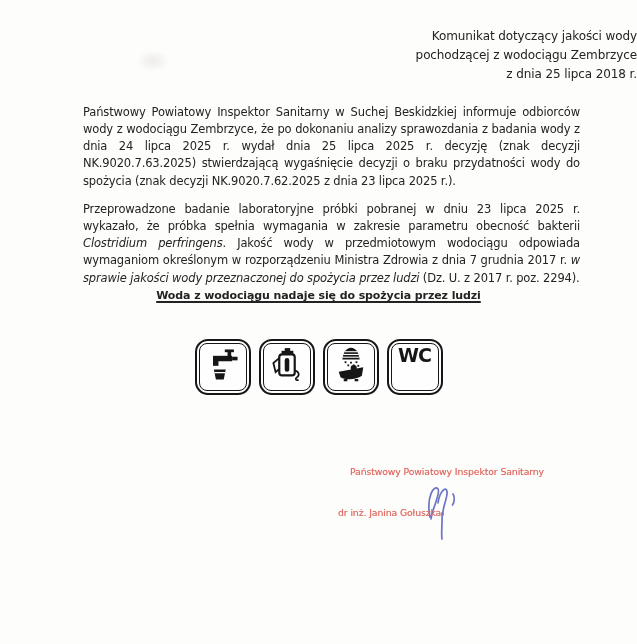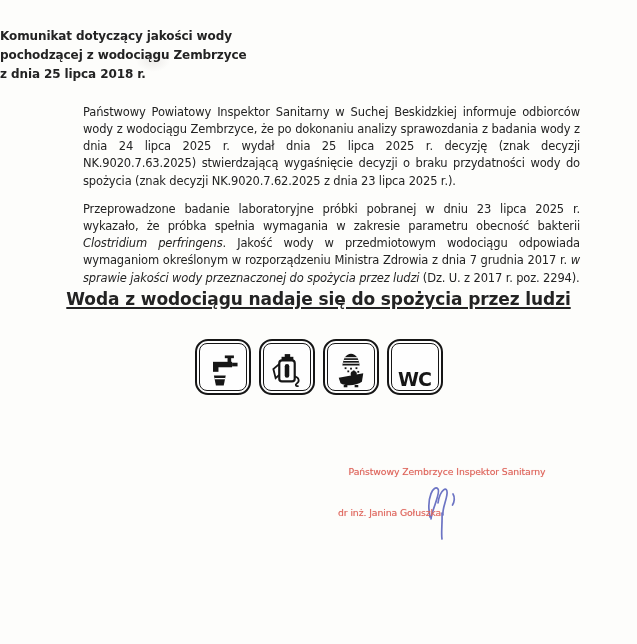--- a/index.html
+++ b/index.html
@@ -12,50 +12,50 @@
     overflow:hidden;
   }
   .page{position:absolute;inset:0;}
   .smudge{
     position:absolute;left:136px;top:50px;width:34px;height:22px;
     background:radial-gradient(ellipse at center, rgba(120,110,105,.12), rgba(120,110,105,0) 70%);
     border-radius:50%;
   }
   .title{
     position:absolute;top:27px;left:0;width:637px;
-    text-align:left;font-weight:bold;font-size:12px;line-height:19px;
+    text-align:right;font-weight:normal;font-size:12px;line-height:19px;
     letter-spacing:-.1px;
   }
   .title span{display:block;}
   .body-text{
     position:absolute;left:83px;width:497px;
     font-size:11.5px;line-height:17.3px;letter-spacing:-.15px;
     text-align:justify;
   }
   .para1{top:92px;}
   .para23{top:189px;}
   .italic{font-style:italic;}
   .headline{
     position:absolute;top:289px;left:0;width:637px;text-align:center;
-    font-weight:bold;font-size:17px;letter-spacing:-.1px;
+    font-weight:bold;font-size:11px;letter-spacing:-.1px;
     text-decoration:underline;text-decoration-thickness:1.5px;text-underline-offset:2px;
   }
   .icons-row{
     position:absolute;top:339px;left:0;width:637px;
     display:flex;justify-content:center;gap:8px;
   }
   .icon-frame{
     width:56px;height:56px;box-sizing:border-box;
     border:2.6px solid #161616;border-radius:13px;
     padding:2px;background:#fefefe;
   }
   .icon-inner{
     width:100%;height:100%;box-sizing:border-box;
     border:1.2px solid #161616;border-radius:8px;
-    display:flex;align-items:flex-end;justify-content:center;
+    display:flex;align-items:flex-start;justify-content:center;
   }
   .icon-inner svg{display:block;}
   .wc-text{
     font-weight:bold;font-size:19px;letter-spacing:-1px;color:#161616;
     font-family:"DejaVu Sans","Liberation Sans",sans-serif;
   }
   .stamp{
     position:absolute;top:466px;left:338px;width:218px;
     text-align:center;color:#dc5a50;
     font-size:9.3px;line-height:12px;letter-spacing:-.1px;
@@ -147,21 +147,21 @@
 
     <div class="icon-frame">
       <div class="icon-inner">
         <span class="wc-text">WC</span>
       </div>
     </div>
 
   </div>
 
   <div class="stamp">
-    <span class="office">Państwowy Zembrzyce Inspektor Sanitarny</span>
+    <span class="office">Państwowy Powiatowy Inspektor Sanitarny</span>
     <div class="sig-wrap">
       <svg class="sig-svg" width="52" height="62" viewBox="0 0 52 62">
         <g fill="none" stroke="#4f58b8" stroke-width="1.7" stroke-linecap="round" opacity="0.9">
           <path d="M10,38 C6,18 14,5 18,10 C21,14 12,30 11,40"></path>
           <path d="M18,24 C20,10 28,6 27,15 C26.3,22 22,30 23,36"></path>
           <path d="M33,15 C35,18 34.5,23 32.5,26"></path>
           <path d="M22,34 C22.5,44 21,54 22,60"></path>
         </g>
       </svg>
       <span class="signer-name">dr inż. Janina Gołuszka</span>

